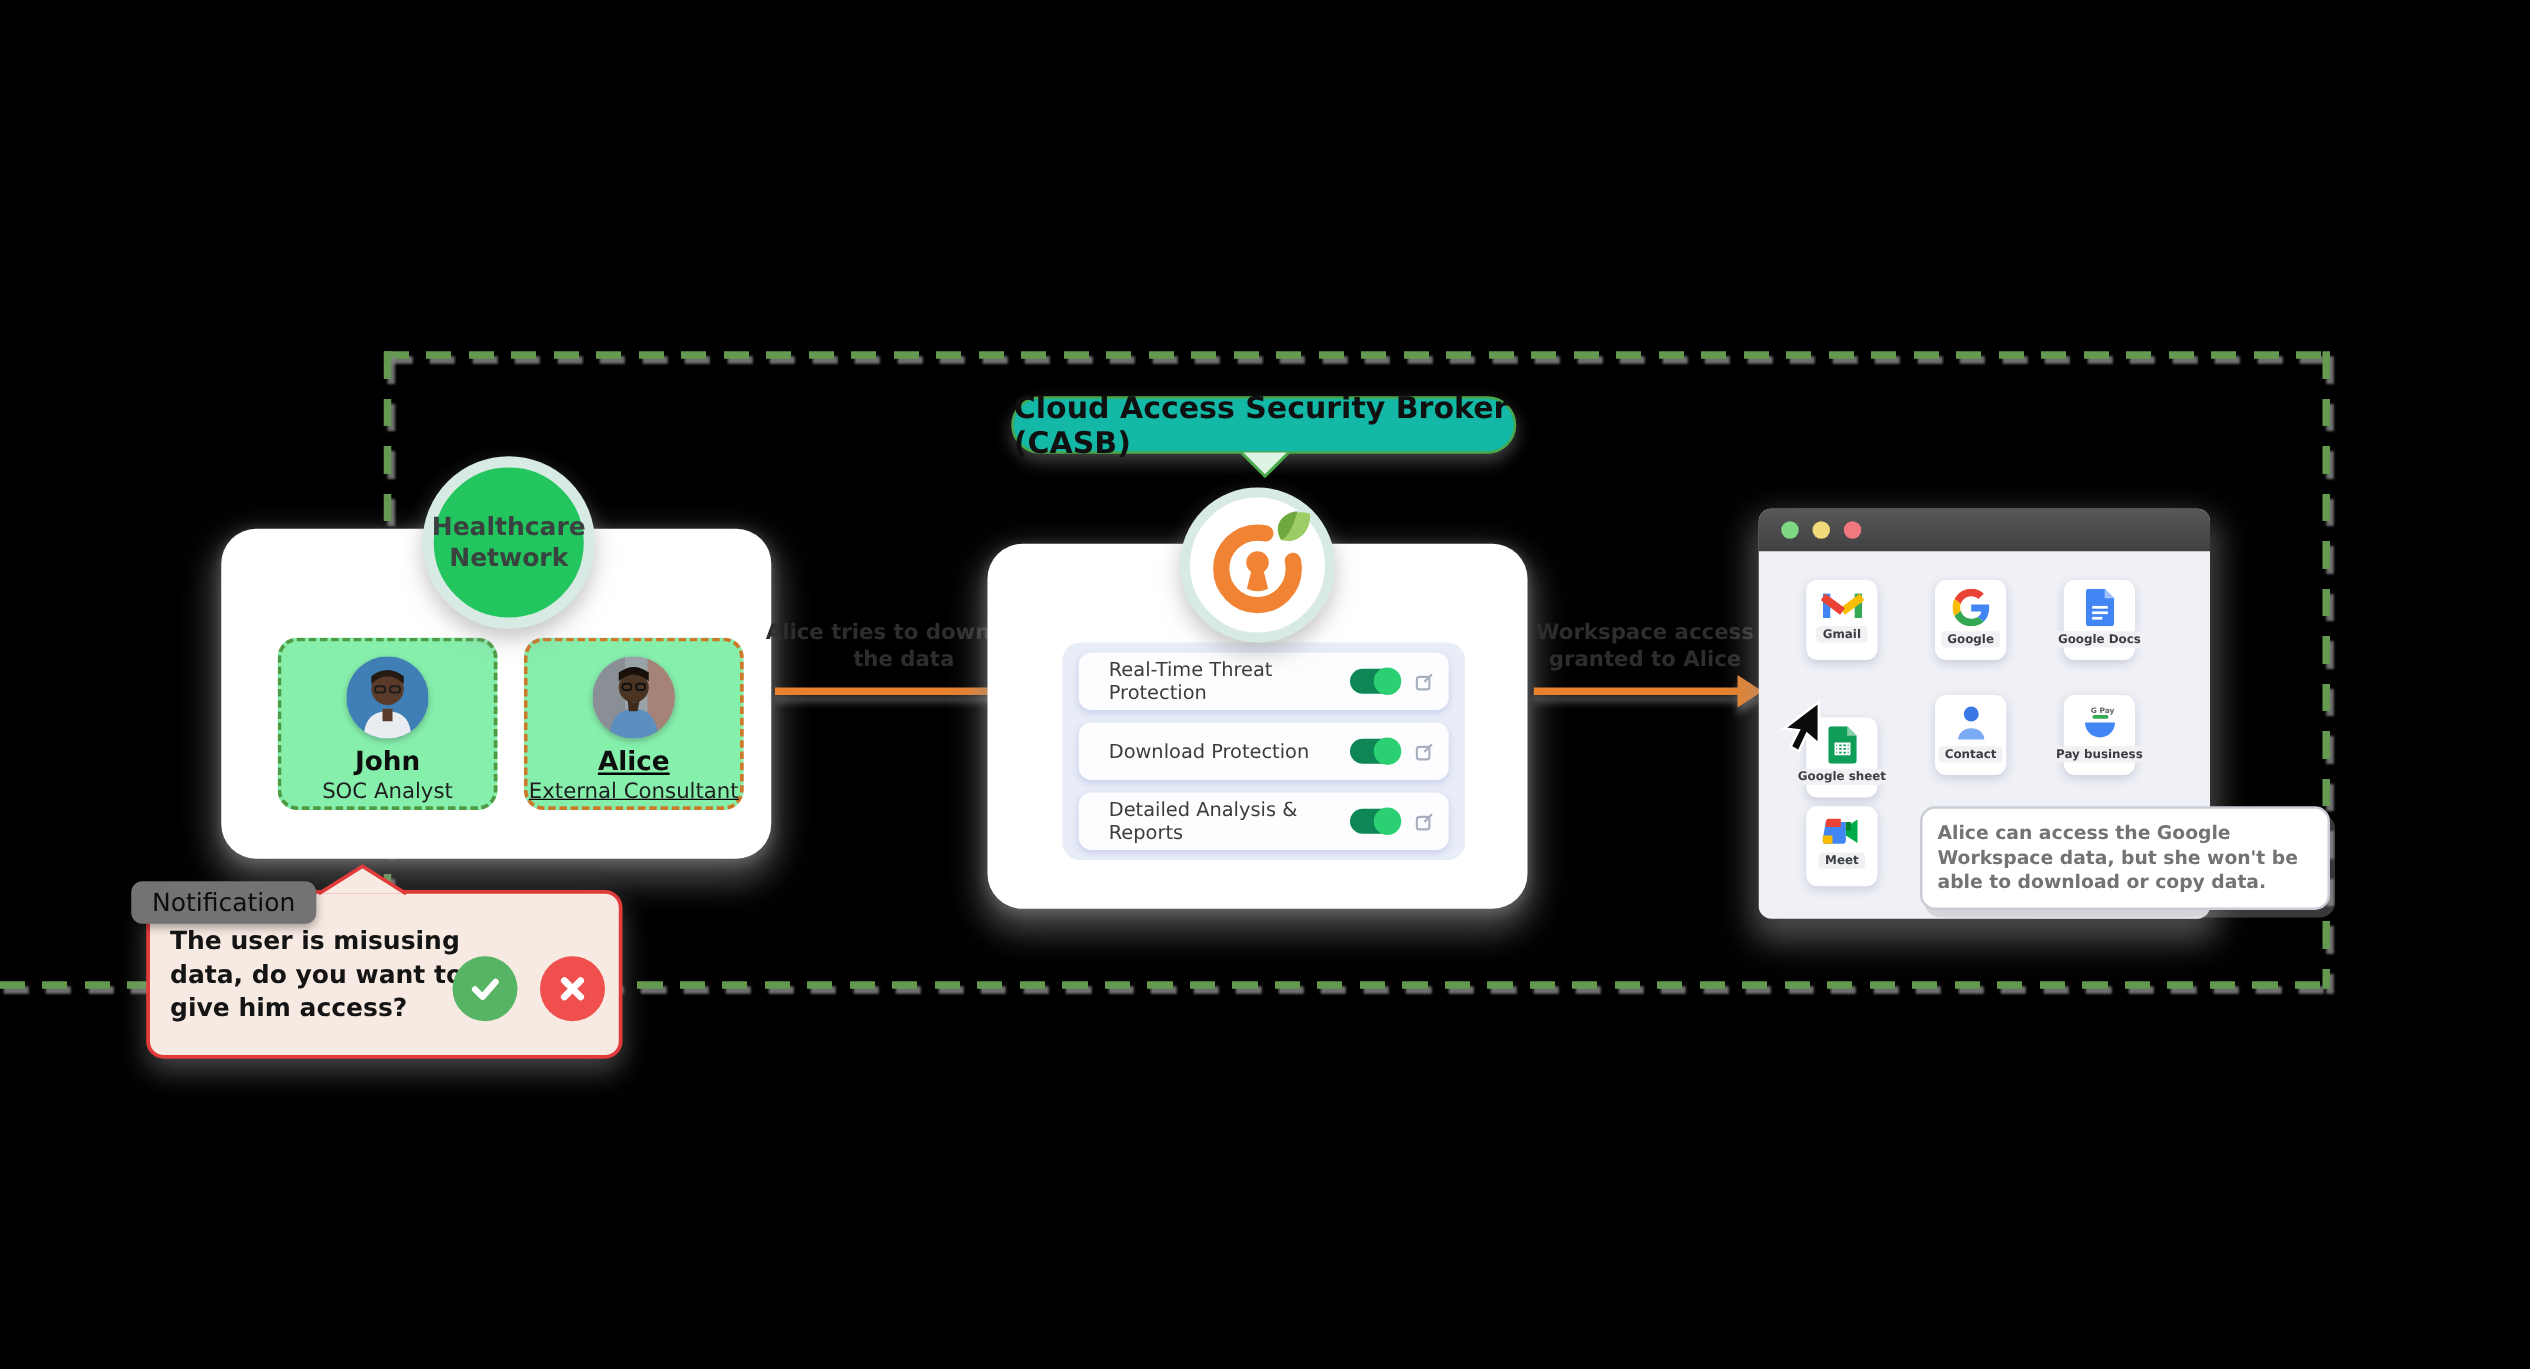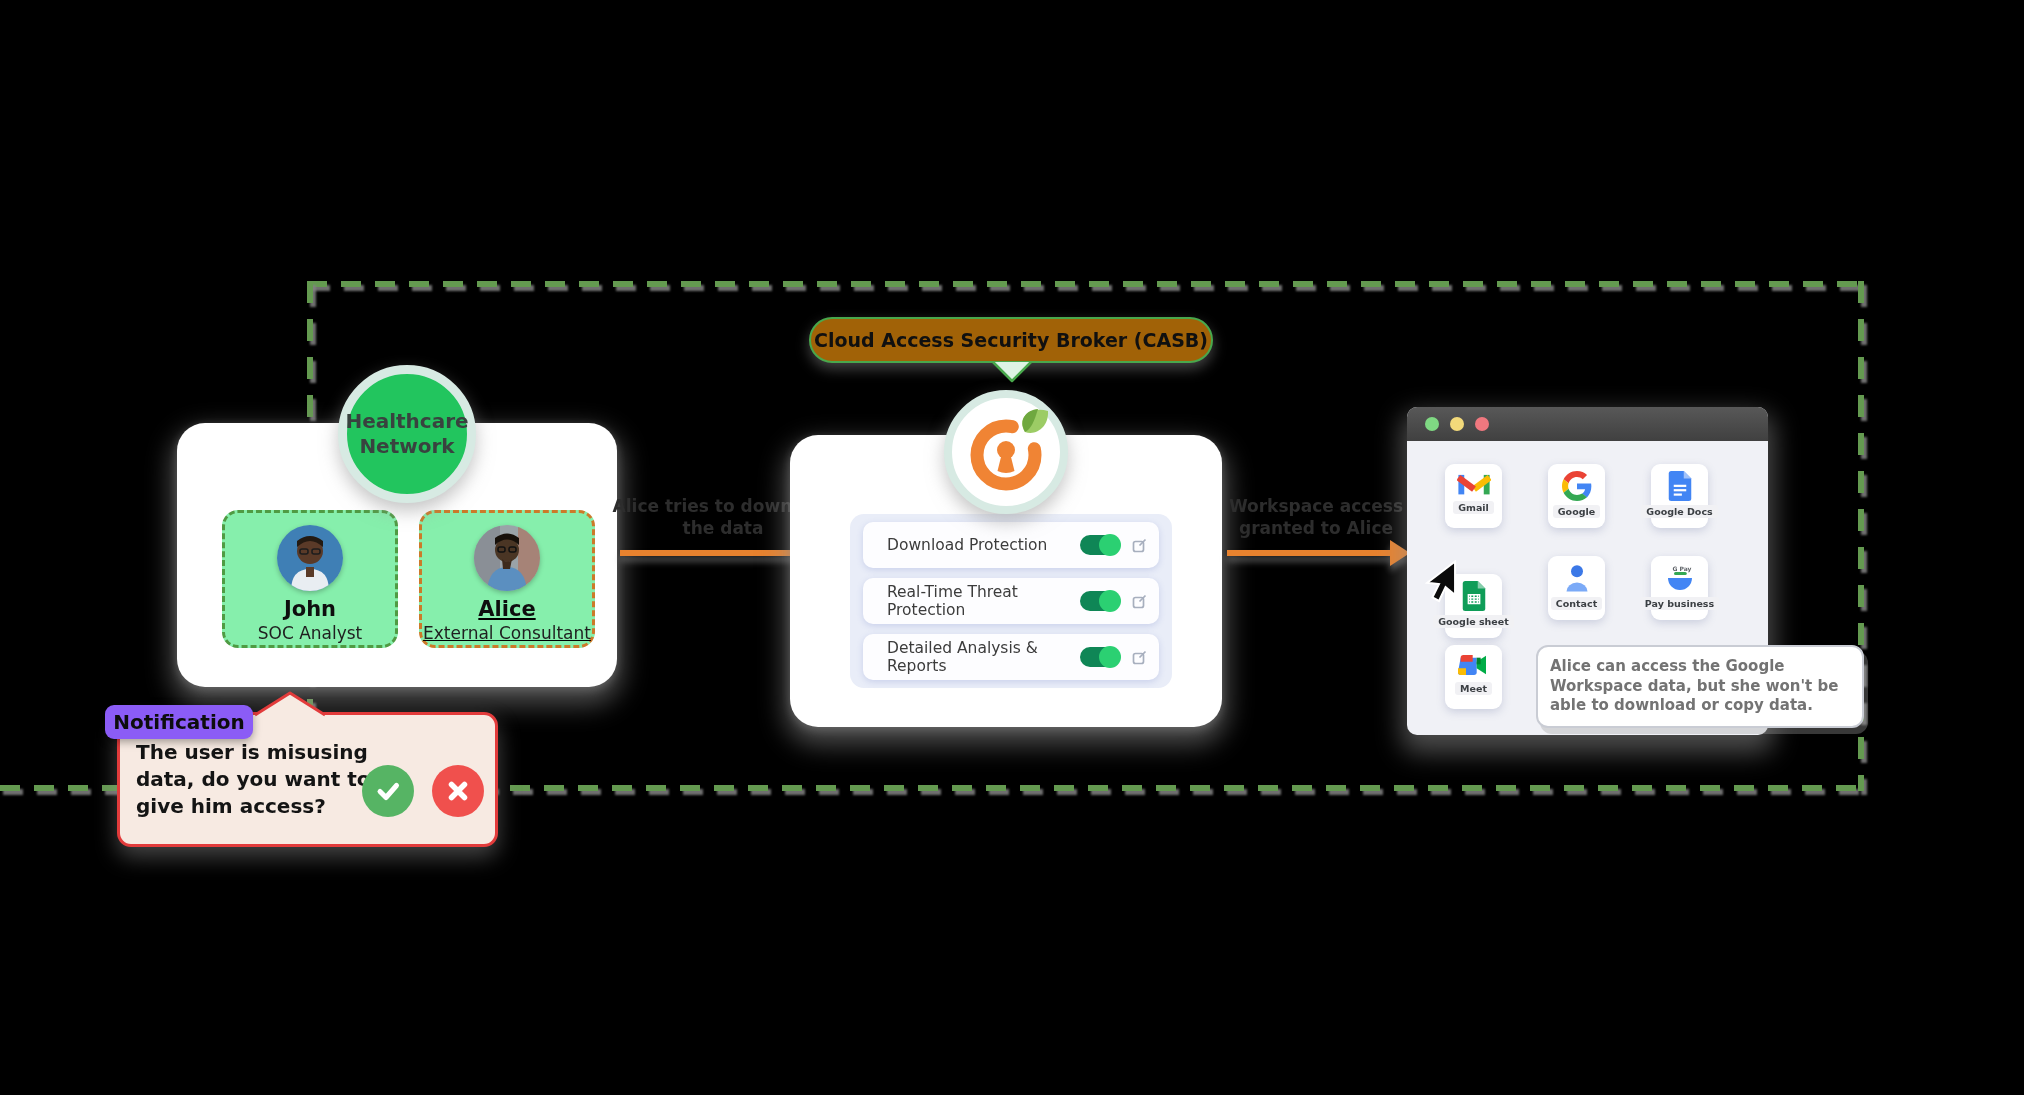--- a/index.html
+++ b/index.html
@@ -20,39 +20,39 @@
   .avatar{width:66px;height:66px;border-radius:50%;overflow:hidden;flex:none;box-shadow:0 2px 5px rgba(0,0,0,.25);}
   .p-name{font-weight:bold;font-size:21px;color:#0e0e0e;margin-top:6px;}
   .p-role{font-size:17px;color:#1f1f1f;margin-top:2px;}
 
   
   .arrow{position:absolute;height:6px;background:#e8822e;z-index:2;filter:drop-shadow(0 6px 3px rgba(125,125,125,.6));}
   .arrow .head{position:absolute;right:-18px;top:-10px;width:0;height:0;border-left:20px solid #e8822e;border-top:13px solid transparent;border-bottom:13px solid transparent;}
   .arrow-label{position:absolute;width:260px;text-align:center;font-weight:bold;font-size:17px;line-height:1.3;color:#2d2d2d;z-index:2;}
 
   
-  .casb-pill{position:absolute;left:809px;top:317px;width:404px;height:46px;background:#a16207;border:2.5px solid #49a84c;border-radius:23px;display:flex;align-items:center;justify-content:center;font-weight:bold;font-size:19px;color:#101010;z-index:4;box-shadow:0 6px 14px rgba(150,150,150,.45);}
+  .casb-pill{position:absolute;left:809px;top:317px;width:404px;height:46px;background:#14b8a6;border:2.5px solid #49a84c;border-radius:23px;display:flex;align-items:center;justify-content:center;font-weight:bold;font-size:24px;color:#101010;z-index:4;box-shadow:0 6px 14px rgba(150,150,150,.45);}
   .casb-logo{position:absolute;left:944px;top:390px;width:124px;height:124px;border-radius:50%;background:#fff;border:8px solid #d7eae3;box-shadow:0 8px 18px rgba(150,150,150,.55);z-index:4;display:flex;align-items:center;justify-content:center;}
   .toggle-area{position:absolute;left:850px;top:514px;width:322px;height:174px;background:#e9edf8;border-radius:14px;z-index:3;padding:8px 13px;display:flex;flex-direction:column;justify-content:space-between;}
   .toggle-row{height:46px;background:#fdfdff;border-radius:10px;box-shadow:0 2px 6px rgba(90,110,190,.22);display:flex;align-items:center;padding:0 12px 0 24px;}
   .toggle-row .t-label{flex:1;font-size:15.5px;color:#3c3c3c;}
   .switch{position:relative;width:40px;height:20px;border-radius:10px;background:#0f8656;flex:none;margin-right:12px;}
   .switch .knob{position:absolute;right:-1px;top:-1px;width:22px;height:22px;border-radius:50%;background:#2bd072;}
 
   
   .browser{position:absolute;left:1407px;top:407px;width:361px;height:328px;border-radius:10px;background:#f0f1f6;box-shadow:0 12px 26px 6px rgba(150,150,150,.5);z-index:2;overflow:visible;}
   .titlebar{height:34px;border-radius:10px 10px 0 0;background:linear-gradient(#585858,#404040);display:flex;align-items:center;padding-left:18px;gap:11px;}
   .dot{width:14px;height:14px;border-radius:50%;}
   .app-card{position:absolute;width:57px;height:64px;background:#fff;border-radius:9px;box-shadow:0 3px 8px rgba(120,130,170,.3);display:flex;flex-direction:column;align-items:center;justify-content:flex-start;padding-top:7px;}
   .app-chip{margin-top:4px;background:#f1f1f4;border-radius:3px;padding:1px 5px;font-weight:bold;font-size:9.5px;color:#3b3f43;white-space:nowrap;}
   .tooltip{position:absolute;left:1536px;top:645px;width:328px;background:#fff;border:2px solid #c9ccd4;border-radius:12px;padding:10px 12px;font-weight:bold;font-size:15px;line-height:1.3;color:#737373;z-index:6;box-shadow:4px 6px 0 rgba(160,160,160,.35);}
 
   
   .notif-box{position:absolute;left:117px;top:712px;width:381px;height:135px;background:#f7eae2;border:3px solid #e23b3b;border-radius:14px;z-index:5;box-shadow:0 10px 22px rgba(150,150,150,.45);}
-  .notif-pill{position:absolute;left:105px;top:705px;width:148px;height:34px;background:#8b5cf6;border-radius:9px;display:flex;align-items:center;justify-content:center;font-weight:bold;font-size:20px;color:#0d0d0d;z-index:7;box-shadow:0 3px 8px rgba(0,0,0,.35);}
+  .notif-pill{position:absolute;left:105px;top:705px;width:148px;height:34px;background:#737373;border-radius:9px;display:flex;align-items:center;justify-content:center;font-weight:normal;font-size:20px;color:#0d0d0d;z-index:7;box-shadow:0 3px 8px rgba(0,0,0,.35);}
   .notif-msg{position:absolute;left:16px;top:24px;width:242px;font-weight:bold;font-size:20px;line-height:1.35;color:#141414;}
   .notif-btn{position:absolute;top:50px;width:52px;height:52px;border-radius:50%;display:flex;align-items:center;justify-content:center;border:none;cursor:pointer;}
   .notif-btn.ok{left:242px;background:#56b464;}
   .notif-btn.no{left:312px;background:#f0504d;}
 
   .tri{position:absolute;z-index:6;}
 </style>
 </head>
 <body>
 
@@ -124,31 +124,31 @@
       <circle cx="50" cy="53" r="29" fill="none" stroke="#f08434" stroke-width="13" stroke-linecap="round" pathLength="100" stroke-dasharray="82 18" stroke-dashoffset="3.5"></circle>
       <circle cx="50" cy="48" r="9" fill="#f08434"></circle>
       <path d="M45.5 53 L54.5 53 L58.5 69 Q50 73 41.5 69 Z" fill="#f08434"></path>
       <path d="M69 30 C60 16, 74 4, 92 9 C93 24, 81 34, 69 30 Z" fill="#9ccc65"></path>
       <path d="M69 30 C62 18, 70 8, 82 7 C78 20, 75 27, 69 30 Z" fill="#6fa83f"></path>
     </svg>
   </div>
 
   <div class="toggle-area">
     <div class="toggle-row">
-      <span class="t-label">Download  Protection</span>
+      <span class="t-label">Real-Time Threat Protection</span>
       <span class="switch">
           <span class="knob"></span>
         </span>
       <svg width="15" height="15" viewBox="0 0 15 15">
           <rect x="1.5" y="3.5" width="10" height="10" rx="2" fill="none" stroke="#a7afbe" stroke-width="1.7"></rect>
           <path d="M13.5 1.5 L7.5 7.5" stroke="#a7afbe" stroke-width="1.7"></path>
         </svg>
     </div>
     <div class="toggle-row">
-      <span class="t-label">Real-Time Threat Protection</span>
+      <span class="t-label">Download  Protection</span>
       <span class="switch">
           <span class="knob"></span>
         </span>
       <svg width="15" height="15" viewBox="0 0 15 15">
           <rect x="1.5" y="3.5" width="10" height="10" rx="2" fill="none" stroke="#a7afbe" stroke-width="1.7"></rect>
           <path d="M13.5 1.5 L7.5 7.5" stroke="#a7afbe" stroke-width="1.7"></path>
         </svg>
     </div>
     <div class="toggle-row">
       <span class="t-label">Detailed Analysis  &amp; Reports</span>

